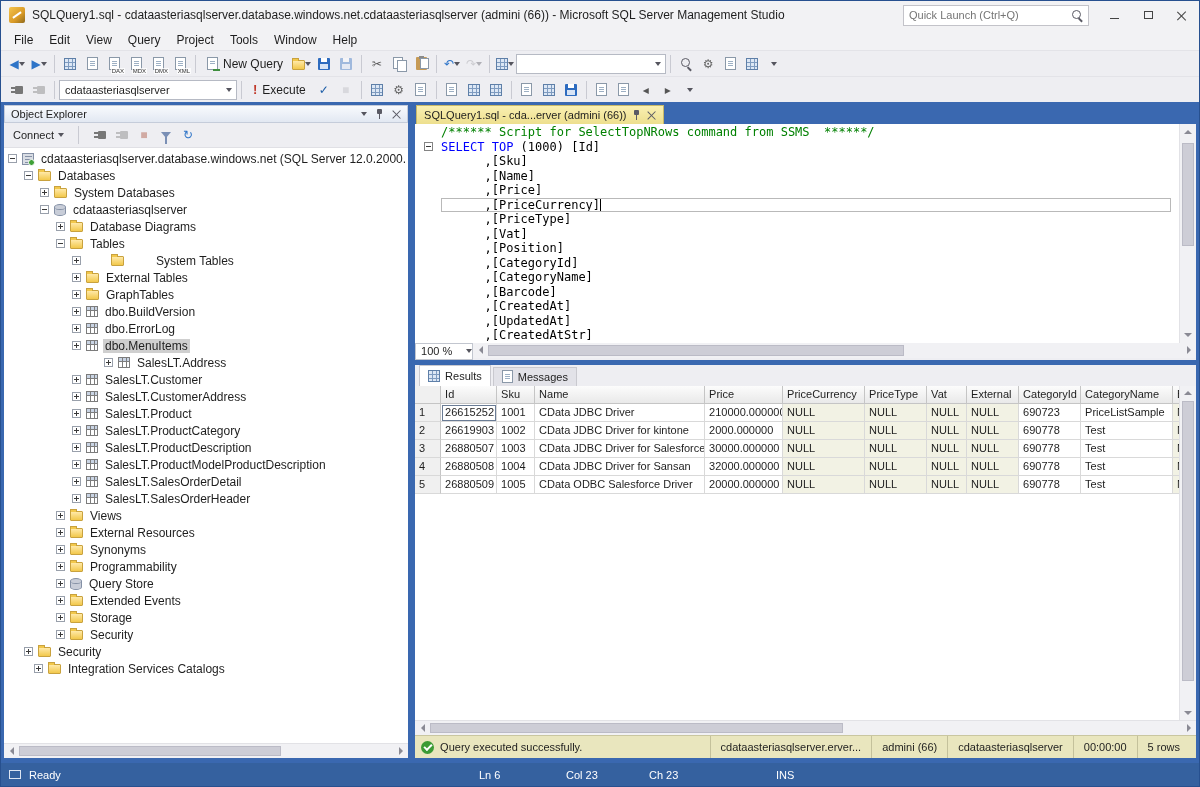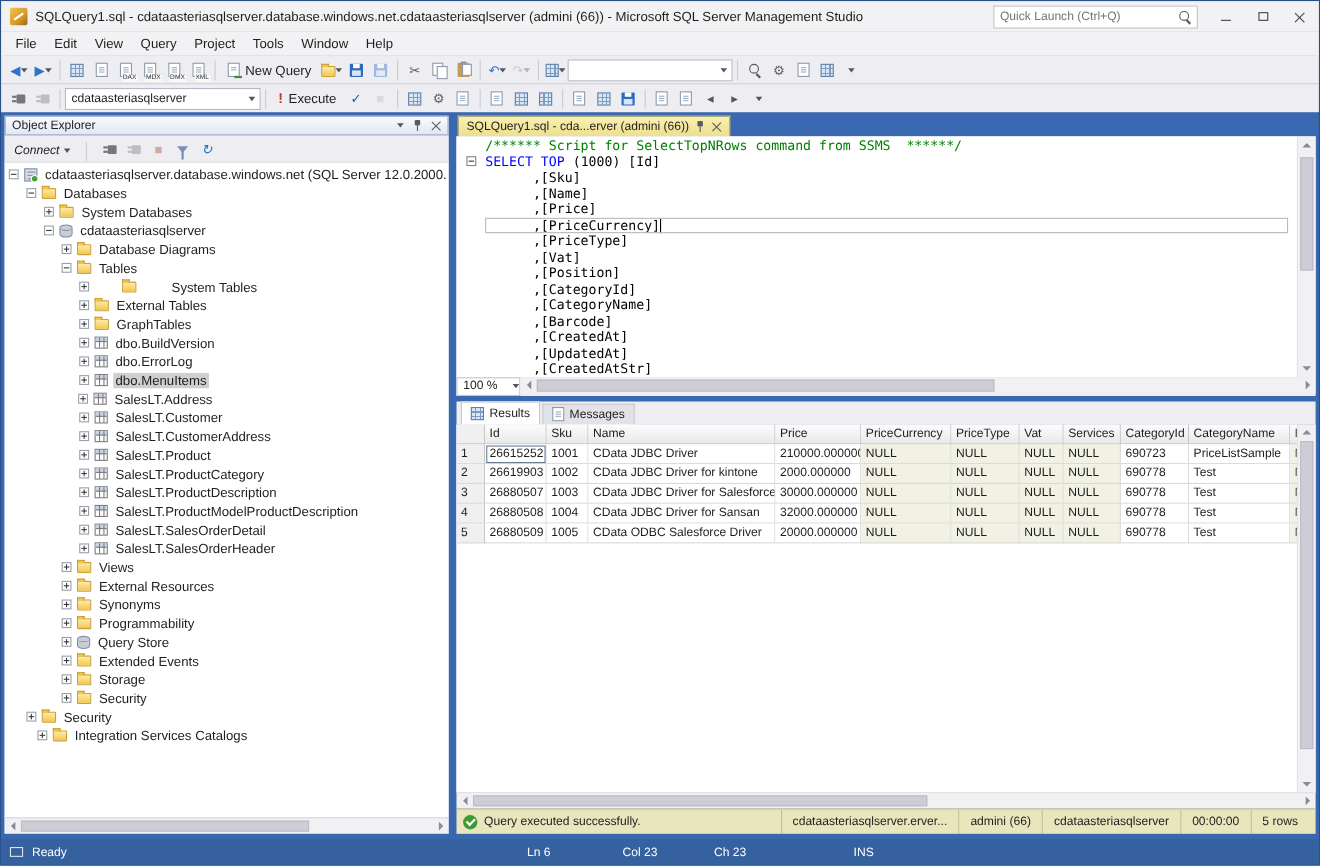--- a/index.html
+++ b/index.html
@@ -83,21 +83,21 @@
   .object-explorer { flex: 0 0 366px; display: flex; flex-direction: column; min-height: 0; }
   .oe-header { flex: 0 0 18px; background: linear-gradient(#F8FAFD, #E2E8F2); border: 1px solid #C5CCDA; display: flex; align-items: center; gap: 8px; padding: 0 6px; font-size: 11px; }
   .oe-title { flex: 1; white-space: nowrap; overflow: hidden; }
   .pin-icon { width: 9px; height: 10px; position: relative; display: inline-block; flex: 0 0 auto; }
   .pin-icon::before { content: ""; position: absolute; left: 2px; top: 0; width: 5px; height: 5px; background: #5A5A64; border-radius: 1px; }
   .pin-icon::after { content: ""; position: absolute; left: 4px; top: 5px; width: 1px; height: 5px; background: #5A5A64; }
   .x-icon { width: 9px; height: 9px; position: relative; display: inline-block; flex: 0 0 auto; }
   .x-icon::before, .x-icon::after { content: ""; position: absolute; left: 4px; top: -1px; width: 1.3px; height: 11px; background: #5A5A64; }
   .x-icon::before { transform: rotate(45deg); }
   .x-icon::after { transform: rotate(-45deg); }
-  .oe-toolbar { flex: 0 0 25px; background: #EEEEF2; border-bottom: 1px solid #E0E0E5; display: flex; align-items: flex-end; padding: 0 5px; gap: 6px; font-style: italic; }
+  .oe-toolbar { flex: 0 0 25px; background: #EEEEF2; border-bottom: 1px solid #E0E0E5; display: flex; align-items: center; padding: 0 5px; gap: 6px; }
   .connect-btn { display: flex; align-items: center; gap: 4px; font-size: 11px; padding: 0 4px; height: 20px; }
   .oe-tb-items { display: flex; align-items: center; }
   .oe-tree { flex: 1; background: #fff; overflow: hidden; padding-top: 2px; }
   .tree-row { display: flex; align-items: center; height: 17px; white-space: nowrap; font-size: 12px; }
   .expander { width: 9px; height: 9px; border: 1px solid #99A0AB; background: #fff; position: relative; margin-right: 5px; flex: 0 0 auto; }
   .expander::before { content: ""; position: absolute; left: 1px; right: 1px; top: 3px; height: 1px; background: #3A3A3A; }
   .expander.plus::after { content: ""; position: absolute; top: 1px; bottom: 1px; left: 3px; width: 1px; background: #3A3A3A; }
   .node-icon { margin-right: 5px; flex: 0 0 auto; }
   .icon-folder { width: 13px; height: 10px; background: linear-gradient(#FFE9A8, #F2C84B); border: 1px solid #C9A23E; border-radius: 1px; position: relative; margin-top: 1px; }
   .icon-folder::before { content: ""; position: absolute; top: -3px; left: -1px; width: 5px; height: 2px; background: #F2C84B; border: 1px solid #C9A23E; border-bottom: none; }
@@ -468,21 +468,21 @@
           <div class="tree-row" style="padding-left: 68px;">
             <span class="expander plus"></span>
             <span class="node-icon icon-table"></span>
             <span class="tree-label">dbo.ErrorLog</span>
           </div>
           <div class="tree-row selected" style="padding-left: 68px;">
             <span class="expander plus"></span>
             <span class="node-icon icon-table"></span>
             <span class="tree-label">dbo.MenuItems</span>
           </div>
-          <div class="tree-row" style="padding-left: 67px;">
+          <div class="tree-row" style="padding-left: 100px;">
             <span class="expander plus"></span>
             <span class="node-icon icon-table"></span>
             <span class="tree-label">SalesLT.Address</span>
           </div>
           <div class="tree-row" style="padding-left: 68px;">
             <span class="expander plus"></span>
             <span class="node-icon icon-table"></span>
             <span class="tree-label">SalesLT.Customer</span>
           </div>
           <div class="tree-row" style="padding-left: 68px;">
@@ -706,21 +706,21 @@
         <div class="grid-area">
             <div class="grid-row header">
               <div class="grid-cell rownum header-cell" style="width: 26px;"></div>
               <div class="grid-cell header-cell" style="width: 56px;">Id</div>
               <div class="grid-cell header-cell" style="width: 38px;">Sku</div>
               <div class="grid-cell header-cell" style="width: 170px;">Name</div>
               <div class="grid-cell header-cell" style="width: 78px;">Price</div>
               <div class="grid-cell header-cell" style="width: 82px;">PriceCurrency</div>
               <div class="grid-cell header-cell" style="width: 62px;">PriceType</div>
               <div class="grid-cell header-cell" style="width: 40px;">Vat</div>
-              <div class="grid-cell header-cell" style="width: 52px;">Services</div>
+              <div class="grid-cell header-cell" style="width: 52px;">External</div>
               <div class="grid-cell header-cell" style="width: 62px;">CategoryId</div>
               <div class="grid-cell header-cell" style="width: 92px;">CategoryName</div>
               <div class="grid-cell header-cell" style="width: 40px;">Barcode</div>
             </div>
             <div class="grid-row">
               <div class="grid-cell rownum" style="width: 26px;">1</div>
               <div class="grid-cell focus-cell" style="width: 56px;">26615252</div>
               <div class="grid-cell" style="width: 38px;">1001</div>
               <div class="grid-cell" style="width: 170px;">CData JDBC Driver</div>
               <div class="grid-cell" style="width: 78px;">210000.000000</div>

